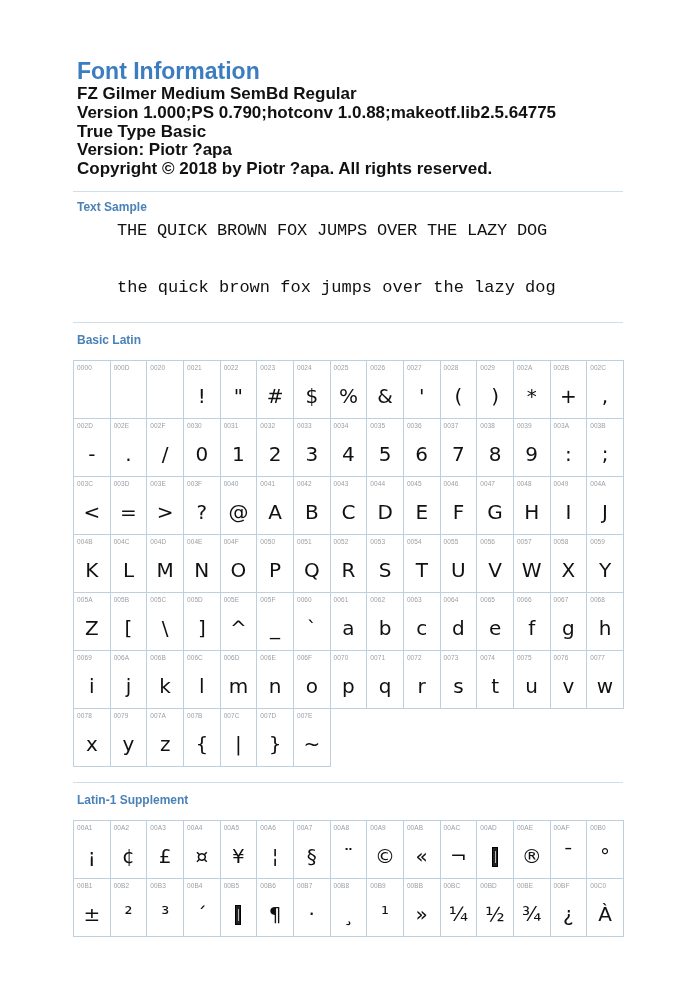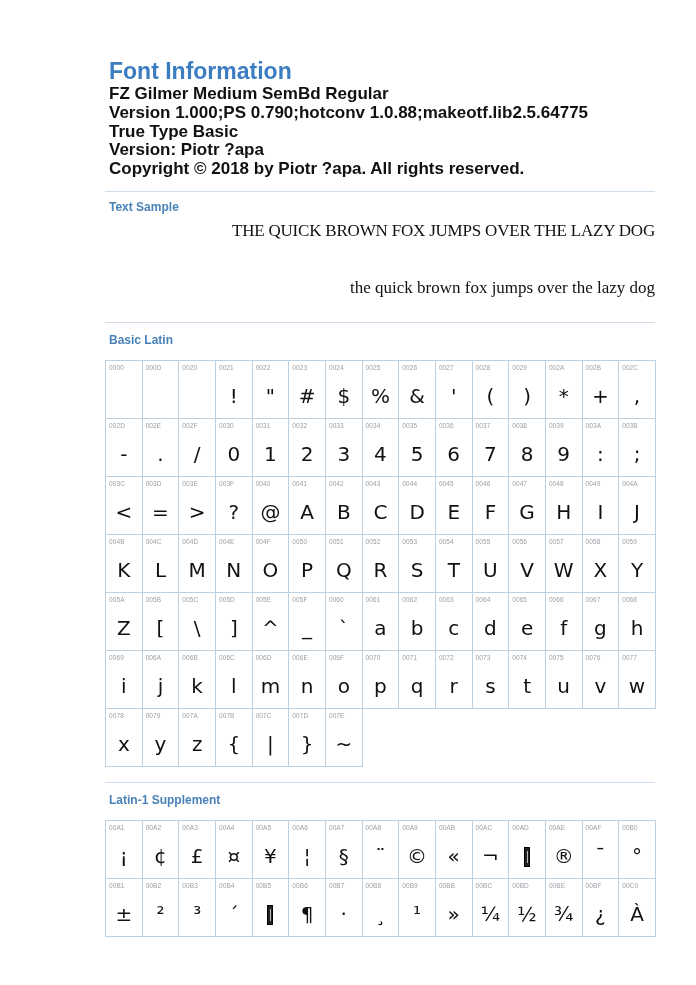--- a/index.html
+++ b/index.html
@@ -8,21 +8,21 @@
       background: #ffffff;
     }
     body {
       width: 696px;
       height: 985px;
       position: relative;
       overflow: hidden;
       font-family: "Liberation Sans", sans-serif;
       color: #111;
     }
-    .abs { position: absolute; margin-left: 32px; }
+    .abs { position: absolute; }
 
     .title {
       left: 77px;
       top: 57px;
       font-size: 23px;
       font-weight: bold;
       color: #3b7dc0;
       line-height: 28px;
       white-space: nowrap;
     }
@@ -44,22 +44,22 @@
       left: 77px;
       font-size: 12px;
       font-weight: bold;
       color: #4a82b8;
       line-height: 16px;
       white-space: nowrap;
     }
     .sample {
       left: 73px;
       width: 550px;
-      text-align: right;
-      font-family: Liberation Serif, serif;
+      text-align: left;
+      font-family: Liberation Mono, monospace;
       color: #111;
       white-space: nowrap;
     }
     .sample-upper {
       top: 221px;
       font-size: 17px;
       letter-spacing: -0.2px;
       padding-left: 44px;
       box-sizing: border-box;
     }

